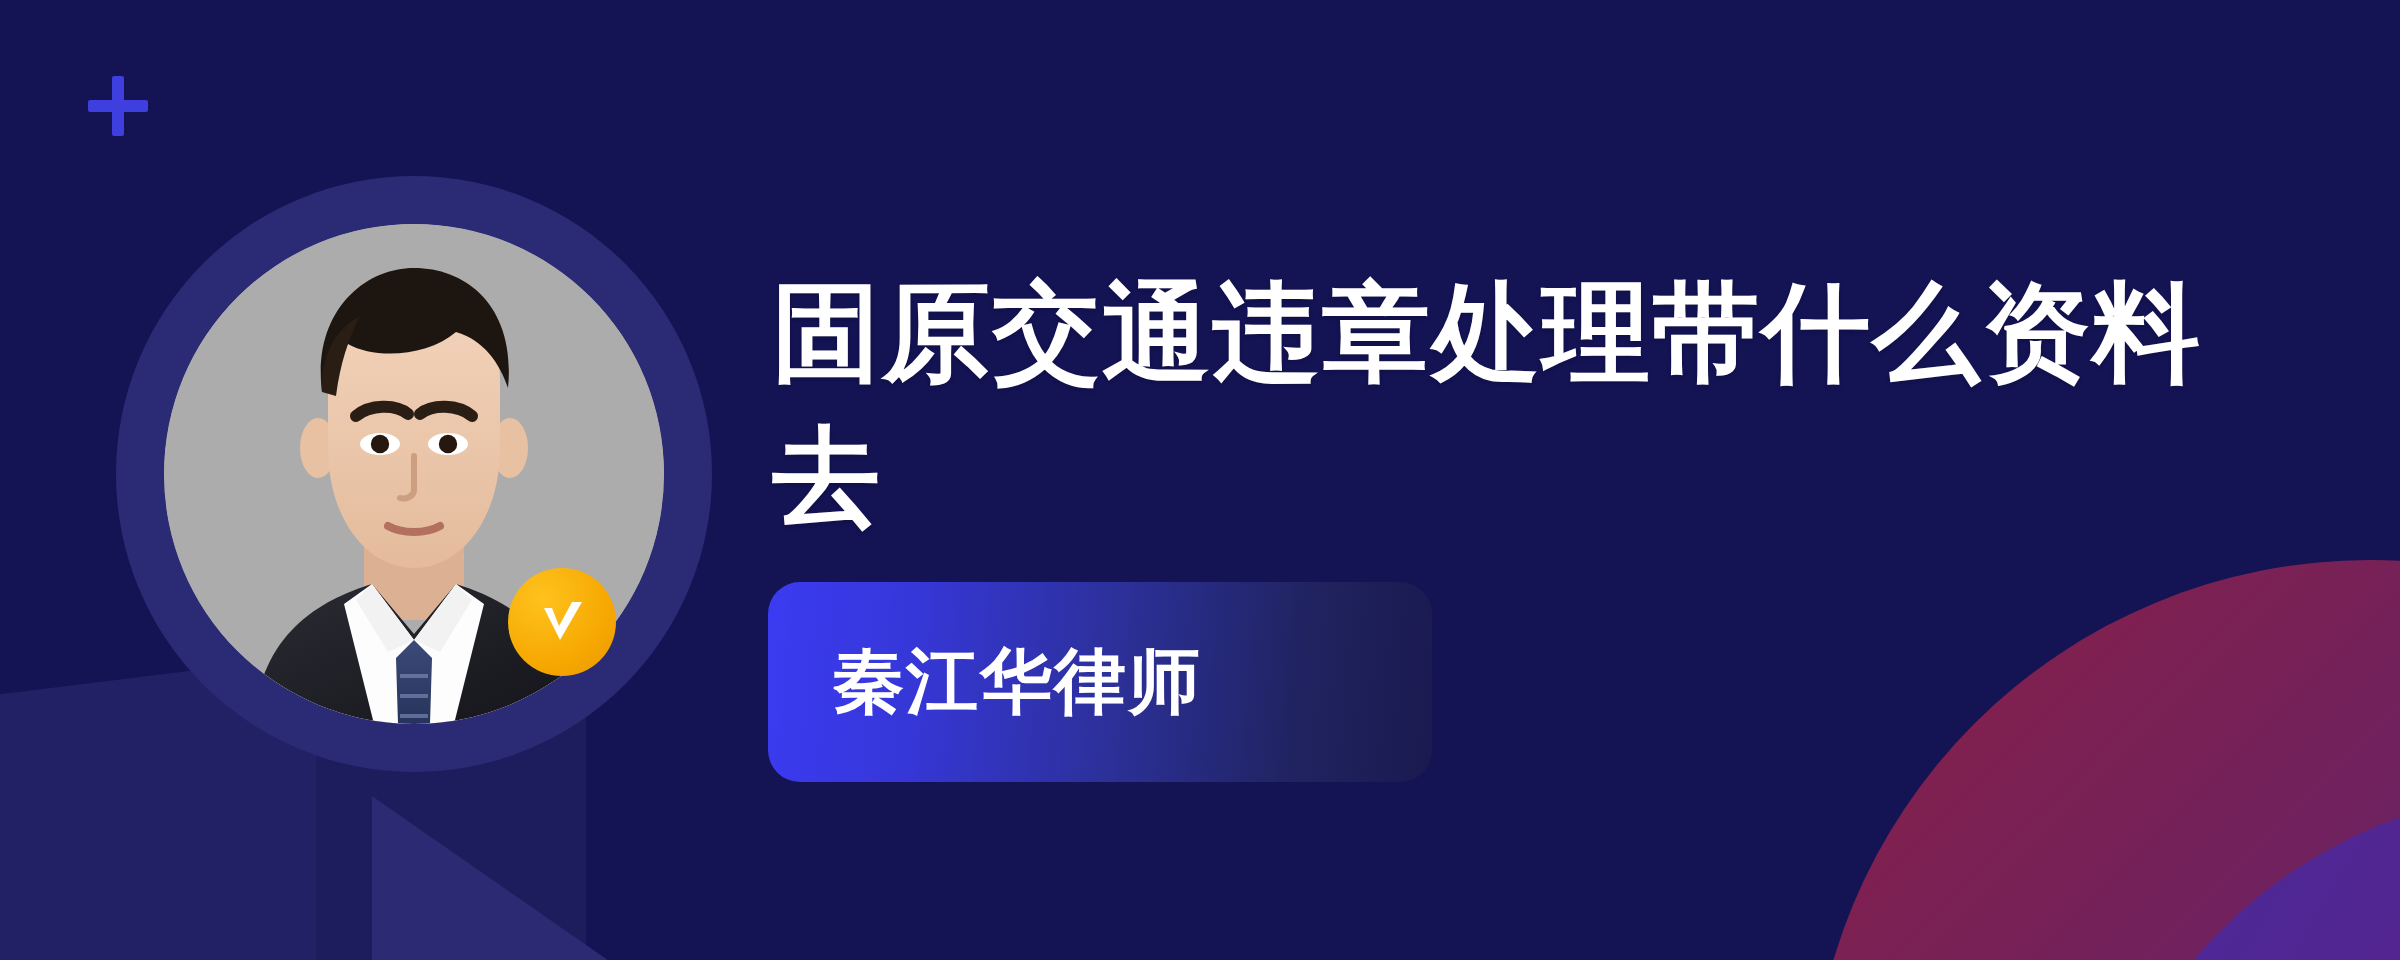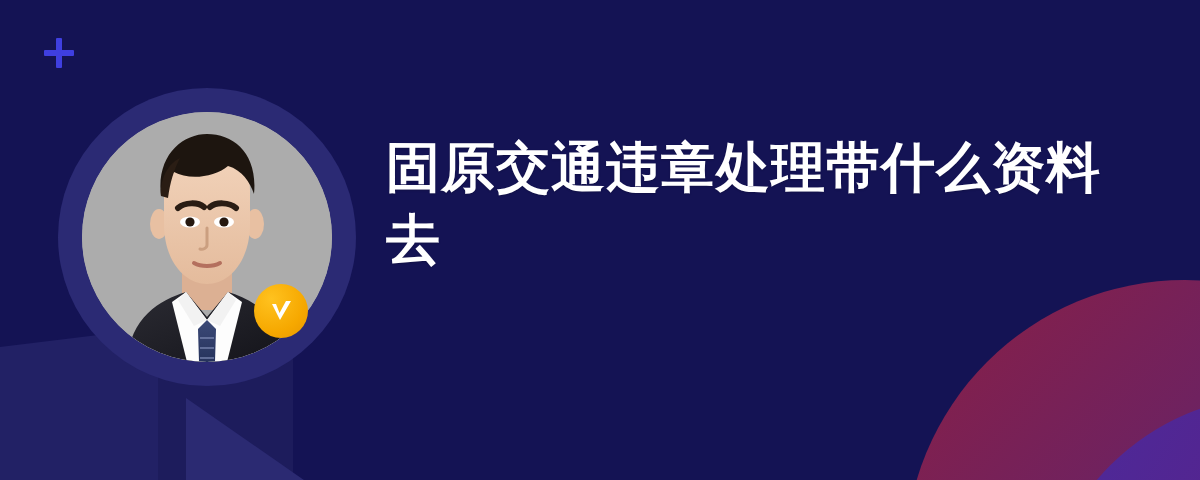--- a/index.html
+++ b/index.html
@@ -261,14 +261,17 @@
       <svg width="34" height="34" viewBox="0 0 34 34">
         <path d="M8 10 L16 26 L27 7 L22 7 L15.5 19 L12 10 Z" fill="#ffffff"></path>
       </svg>
     </div>
   </div>
 
   <div class="content">
     <h1 class="headline">固原交通违章处理带什么资料去</h1>
   </div>
 
+  <div class="name-badge">
+    <span class="name-badge-label">秦江华律师</span>
+  </div>
 
 </div>
 
 </body></html>

